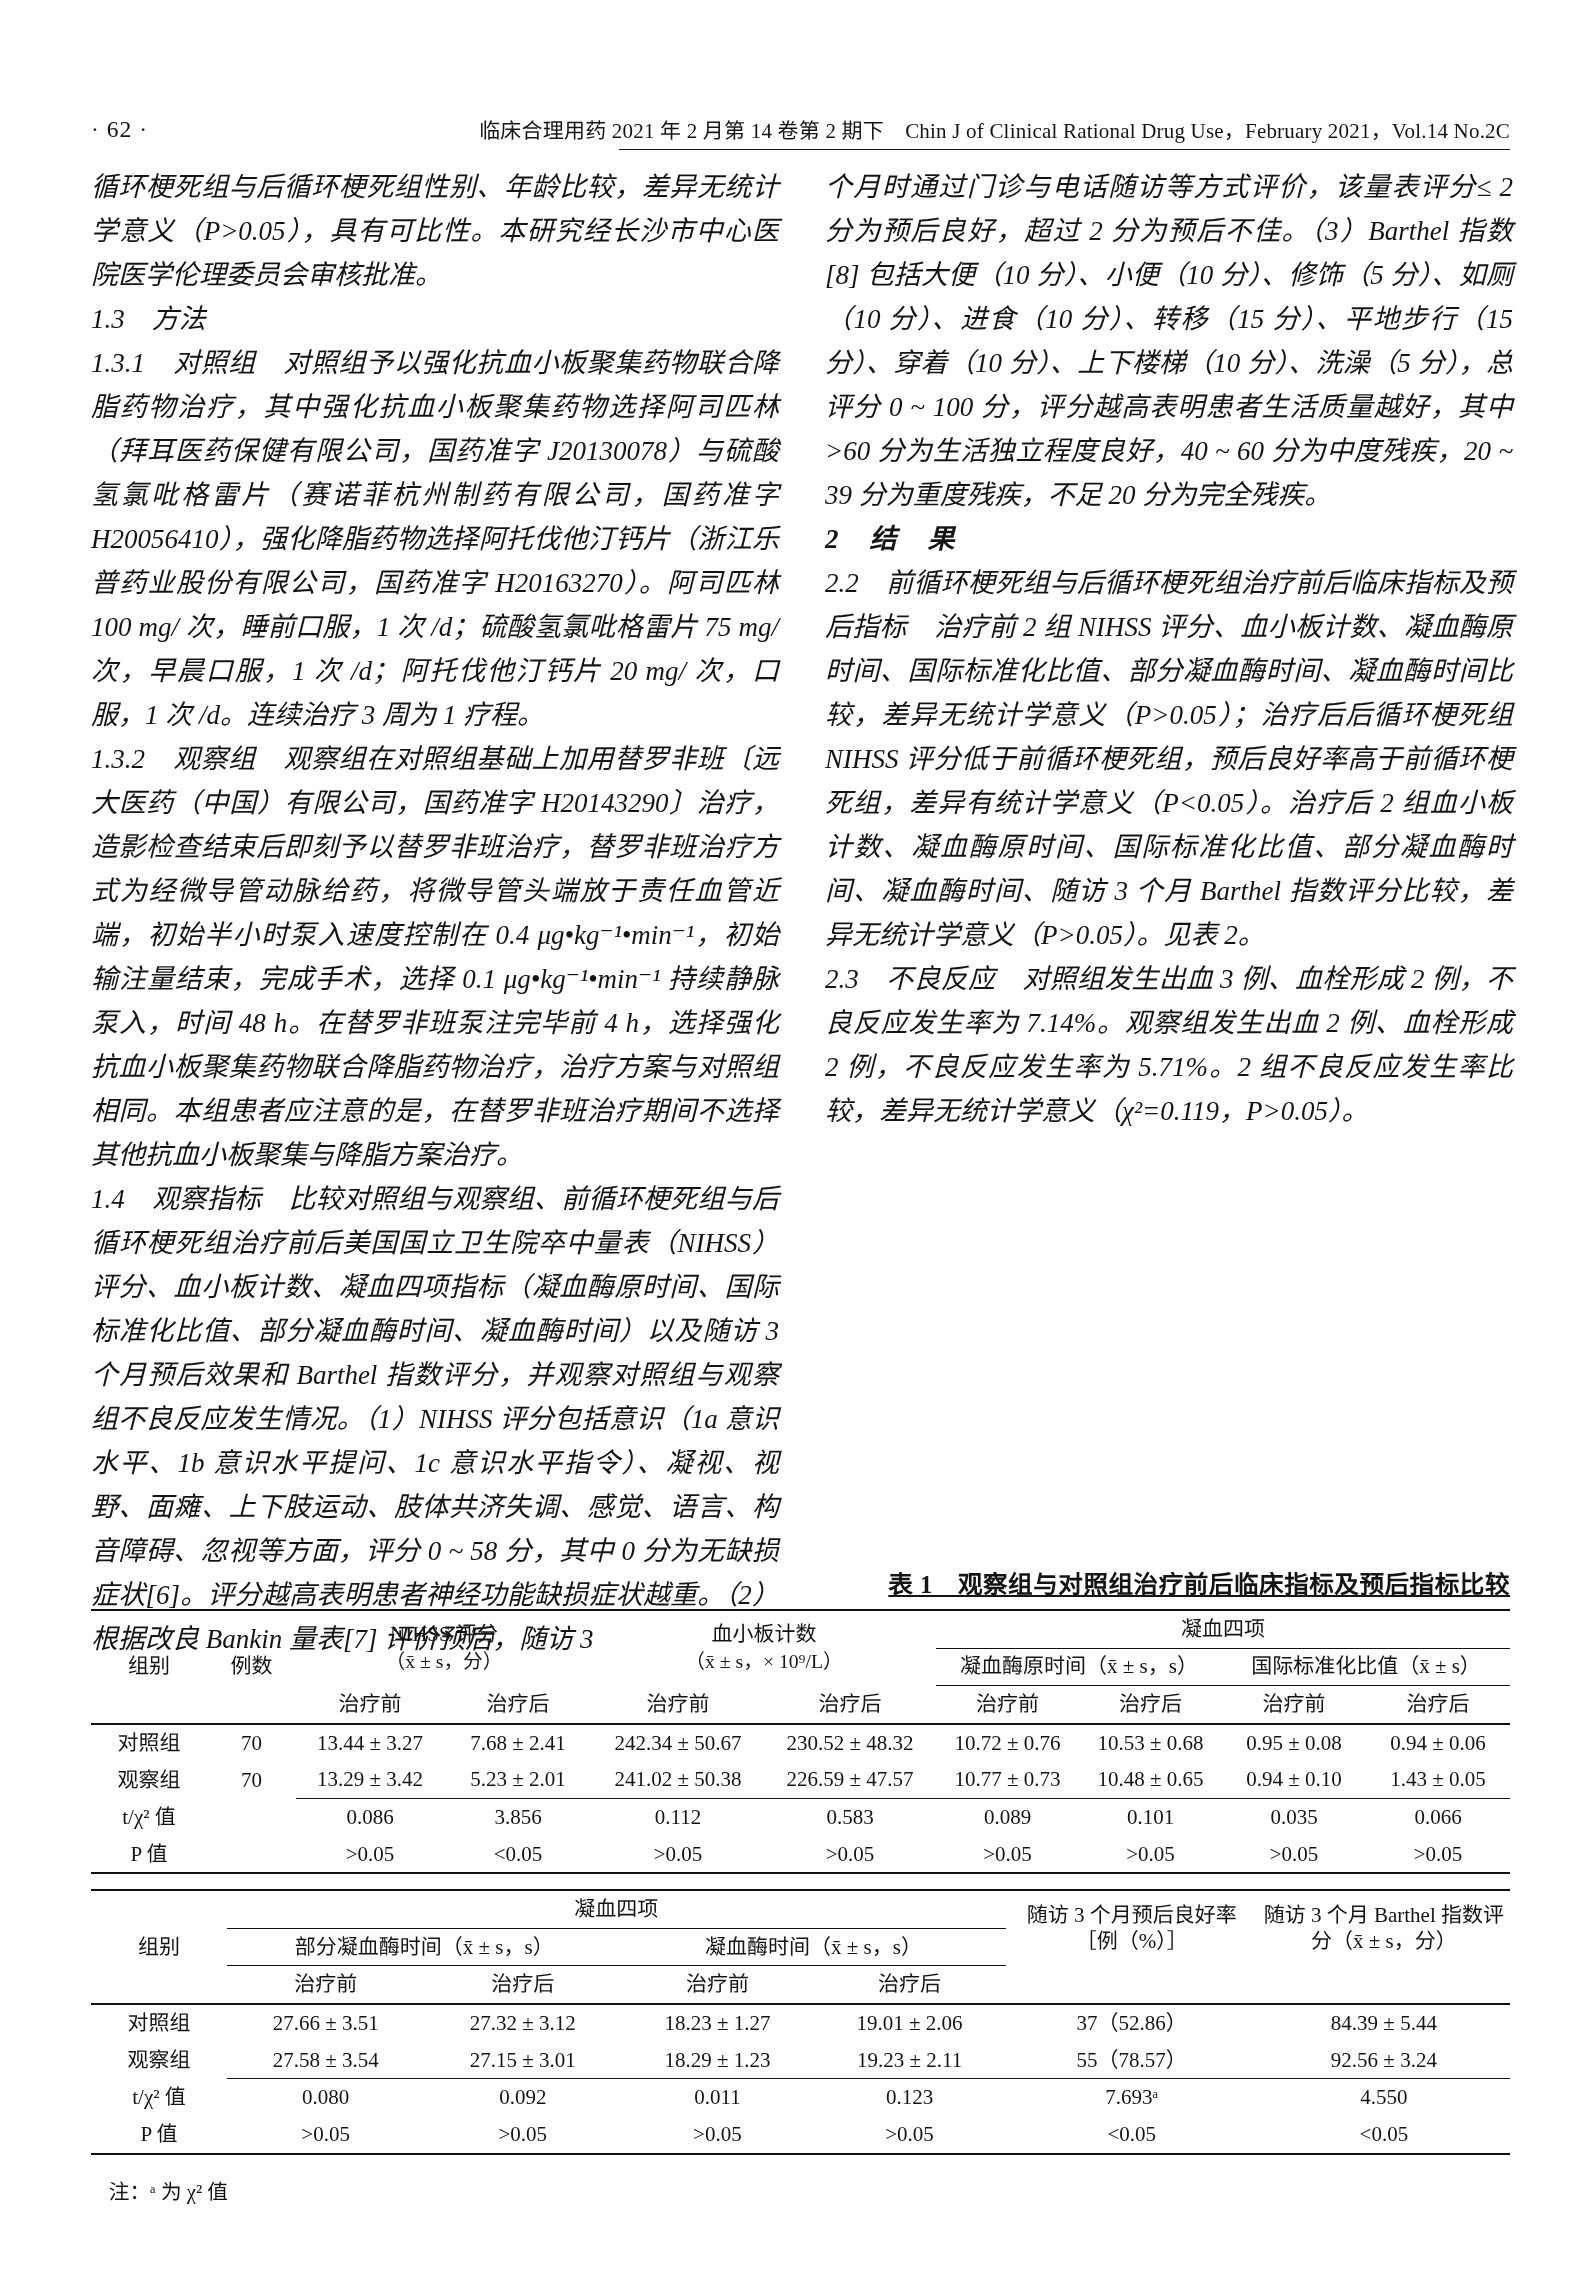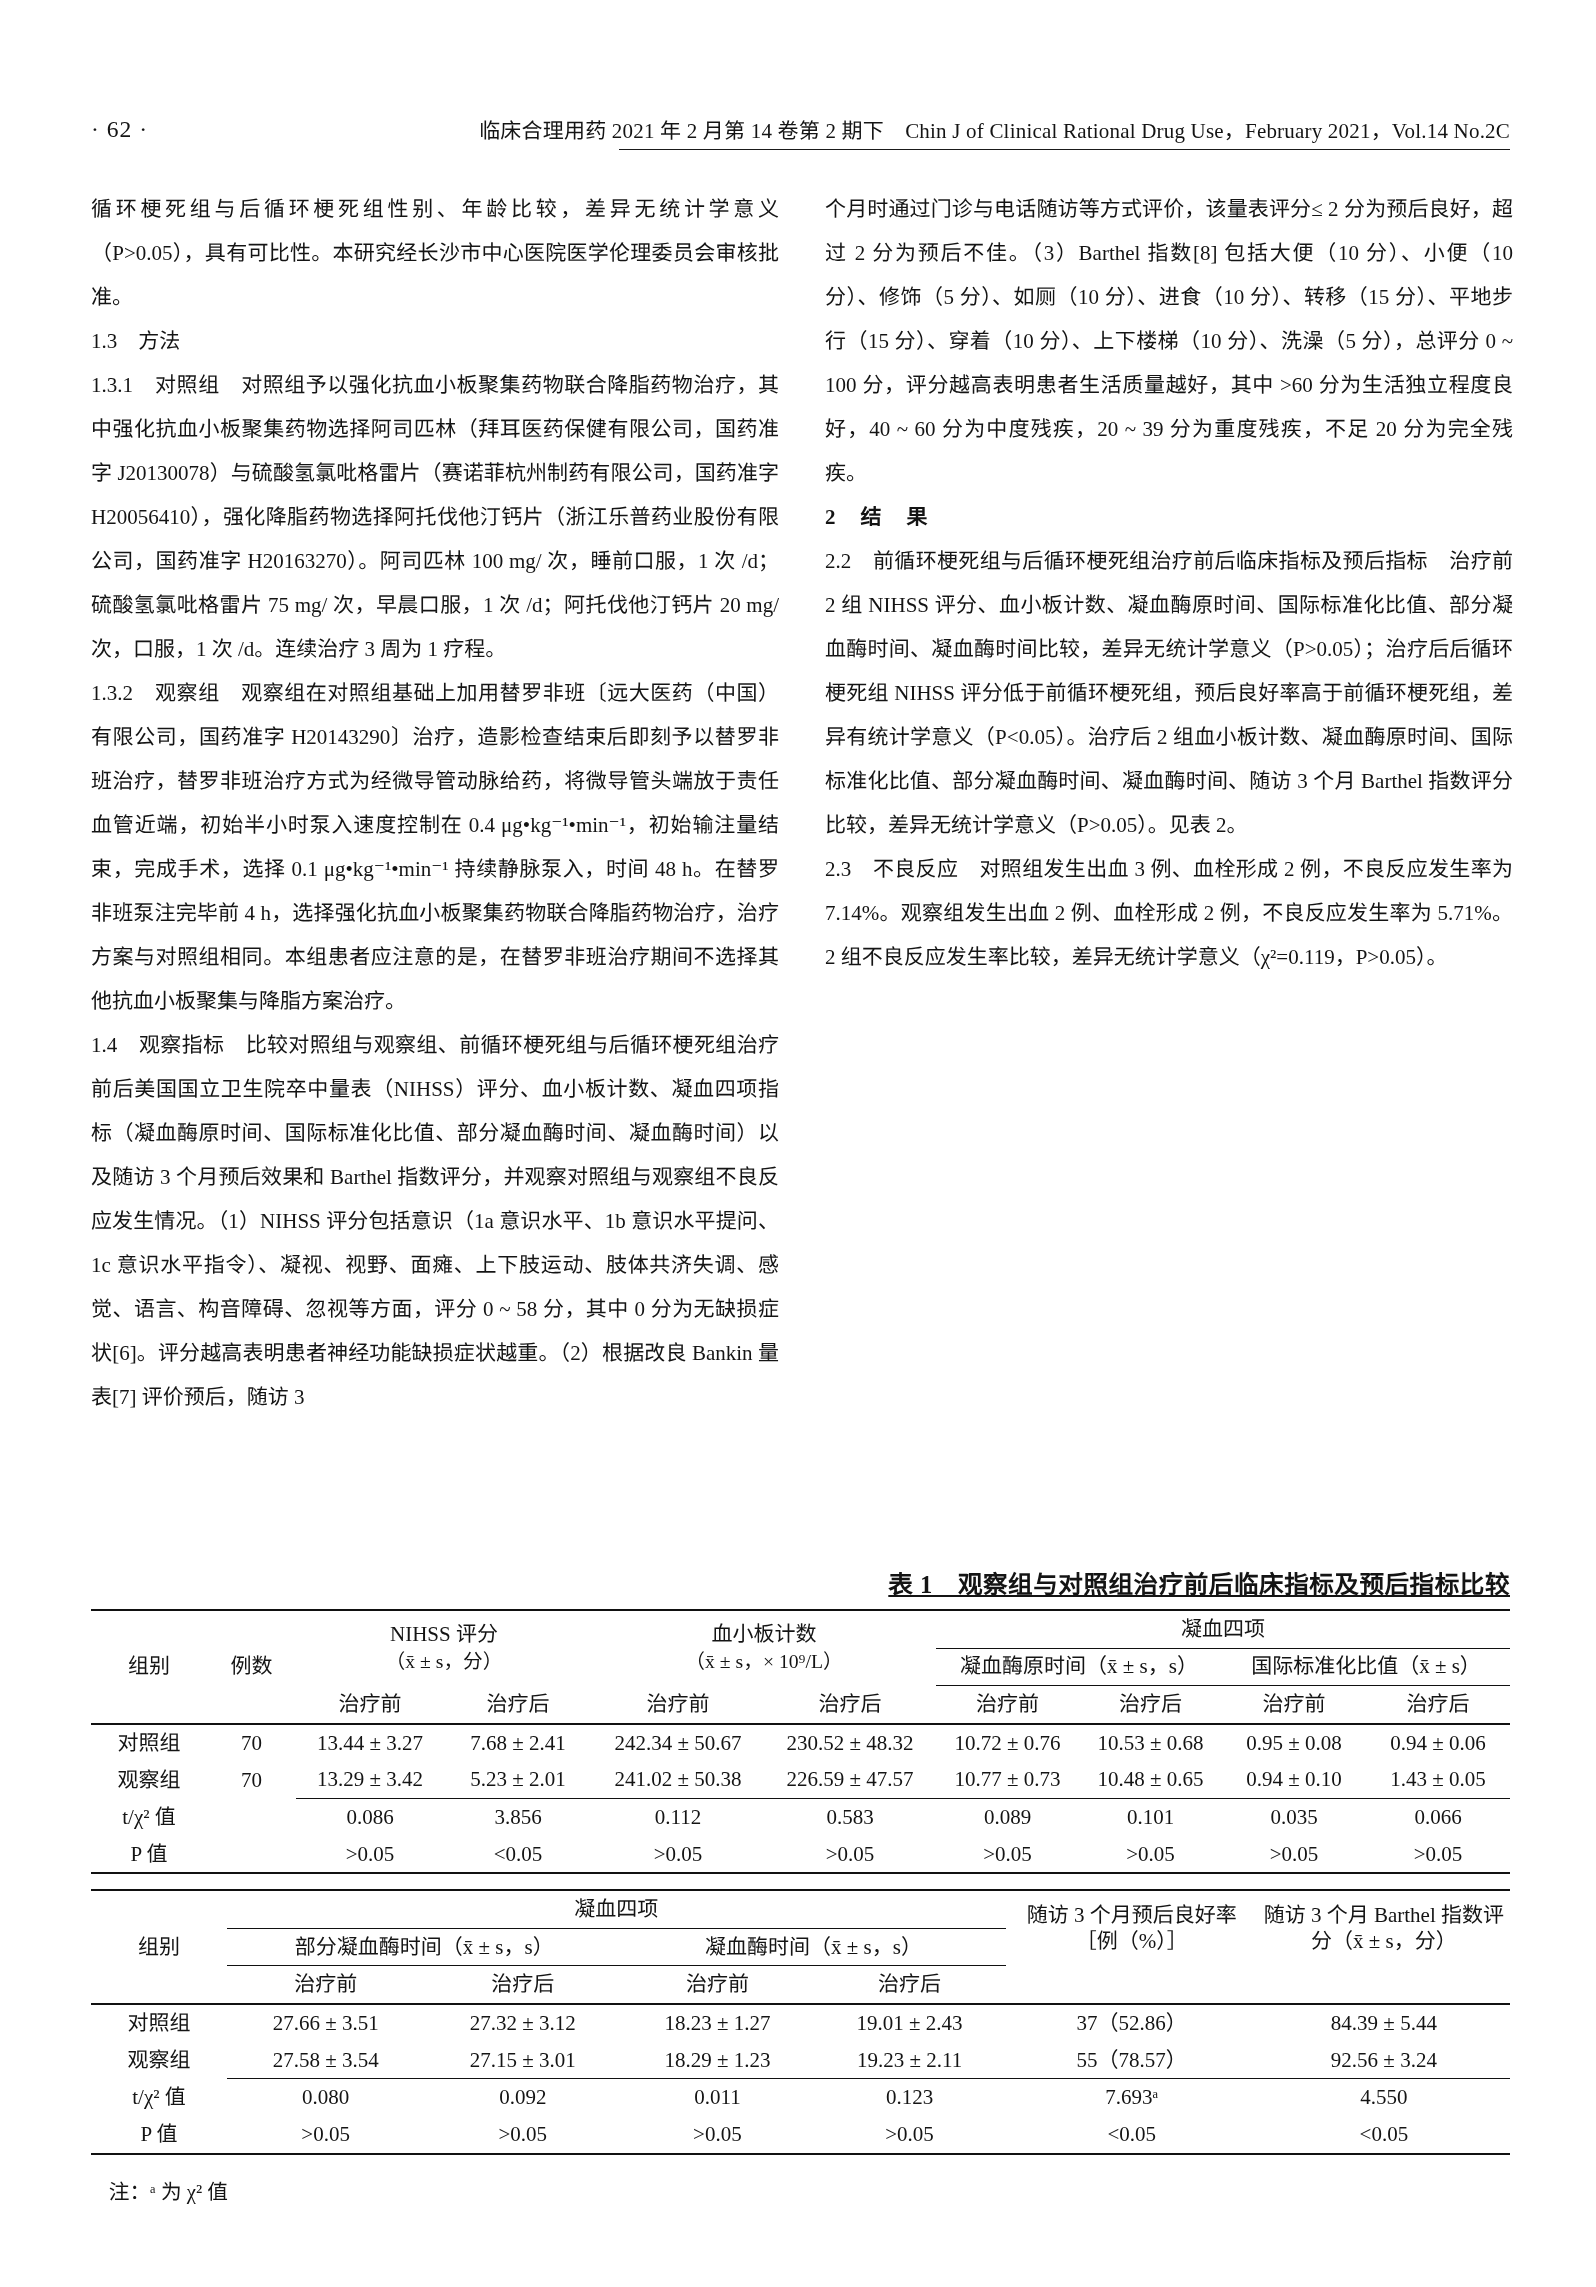--- a/index.html
+++ b/index.html
@@ -46,26 +46,27 @@
   }
   .runhead-rule {
     position: absolute;
     left: 528px; right: 0; top: 39px;
     border-top: 1.6px solid #1a1a1a;
   }
 
   
   .col {
     position: absolute;
-    top: 187px;
+    top: 165px;
     width: 688px;
-    font-size: 21px;
+    font-size: 27px;
     line-height: 44px;
     text-align: justify;
     text-justify: inter-ideograph;
+    font-style: italic;
   }
   .col-left  { left: 91px; }
   .col-right { left: 825px; }
 
   .col p {
     margin: 0;
     text-indent: 0;
   }
   .hdg {
     font-weight: bold;
@@ -264,21 +265,21 @@
           <td>治疗后</td>
           <td class="nb"></td>
           <td class="nb"></td>
         </tr>
 
         <tr>
           <td>对照组</td>
           <td>27.66 ± 3.51</td>
           <td>27.32 ± 3.12</td>
           <td>18.23 ± 1.27</td>
-          <td>19.01 ± 2.43</td>
+          <td>19.01 ± 2.06</td>
           <td>37（52.86）</td>
           <td>84.39 ± 5.44</td>
         </tr>
         <tr>
           <td>观察组</td>
           <td>27.58 ± 3.54</td>
           <td>27.15 ± 3.01</td>
           <td>18.29 ± 1.23</td>
           <td>19.23 ± 2.11</td>
           <td>55（78.57）</td>

